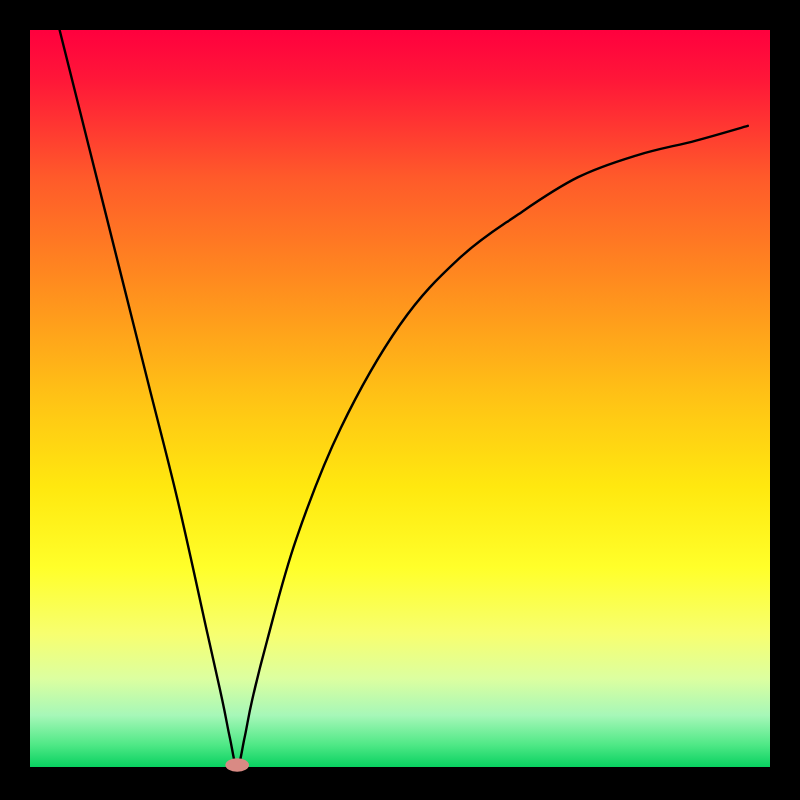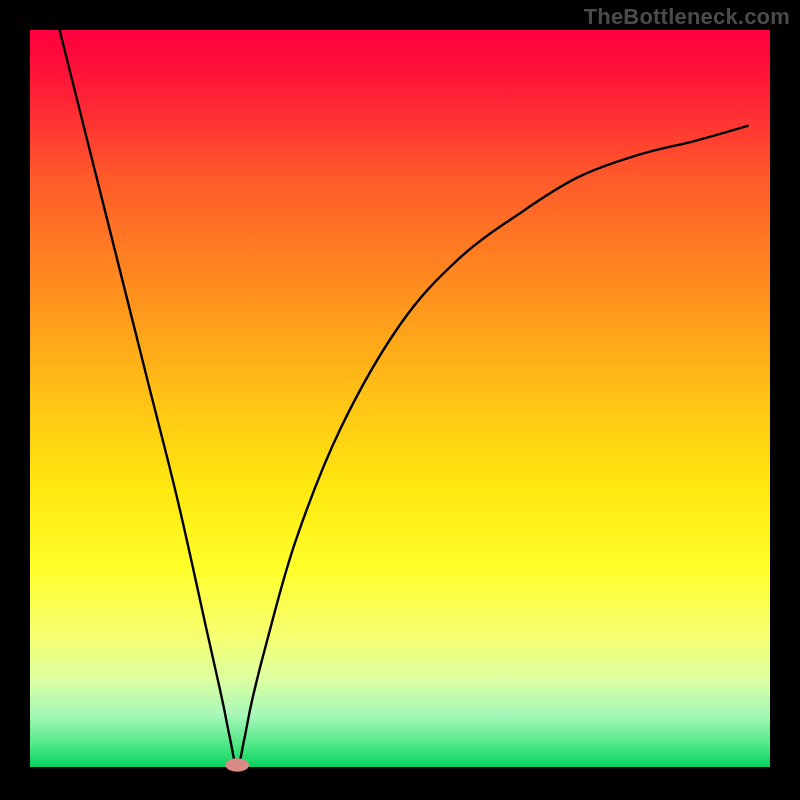--- a/index.html
+++ b/index.html
@@ -25,21 +25,20 @@
     font-weight: 600;
     letter-spacing: 0.2px;
     user-select: none;
   }
   svg { display: block; }
 </style>
 </head>
 <body>
 
 <div class="wrap">
-  <div class="watermark">TheBottleneck.com</div>
   <svg width="800" height="800" viewBox="0 0 800 800" aria-hidden="true">
     <defs>
       <linearGradient id="bg-grad" x1="0" y1="0" x2="0" y2="1">
           <stop offset="0.00%" stop-color="#ff003e"></stop>
           <stop offset="7.00%" stop-color="#ff1838"></stop>
           <stop offset="20.00%" stop-color="#ff5a2a"></stop>
           <stop offset="35.00%" stop-color="#ff8e1e"></stop>
           <stop offset="50.00%" stop-color="#ffc315"></stop>
           <stop offset="62.00%" stop-color="#ffe80f"></stop>
           <stop offset="73.00%" stop-color="#ffff2a"></stop>

